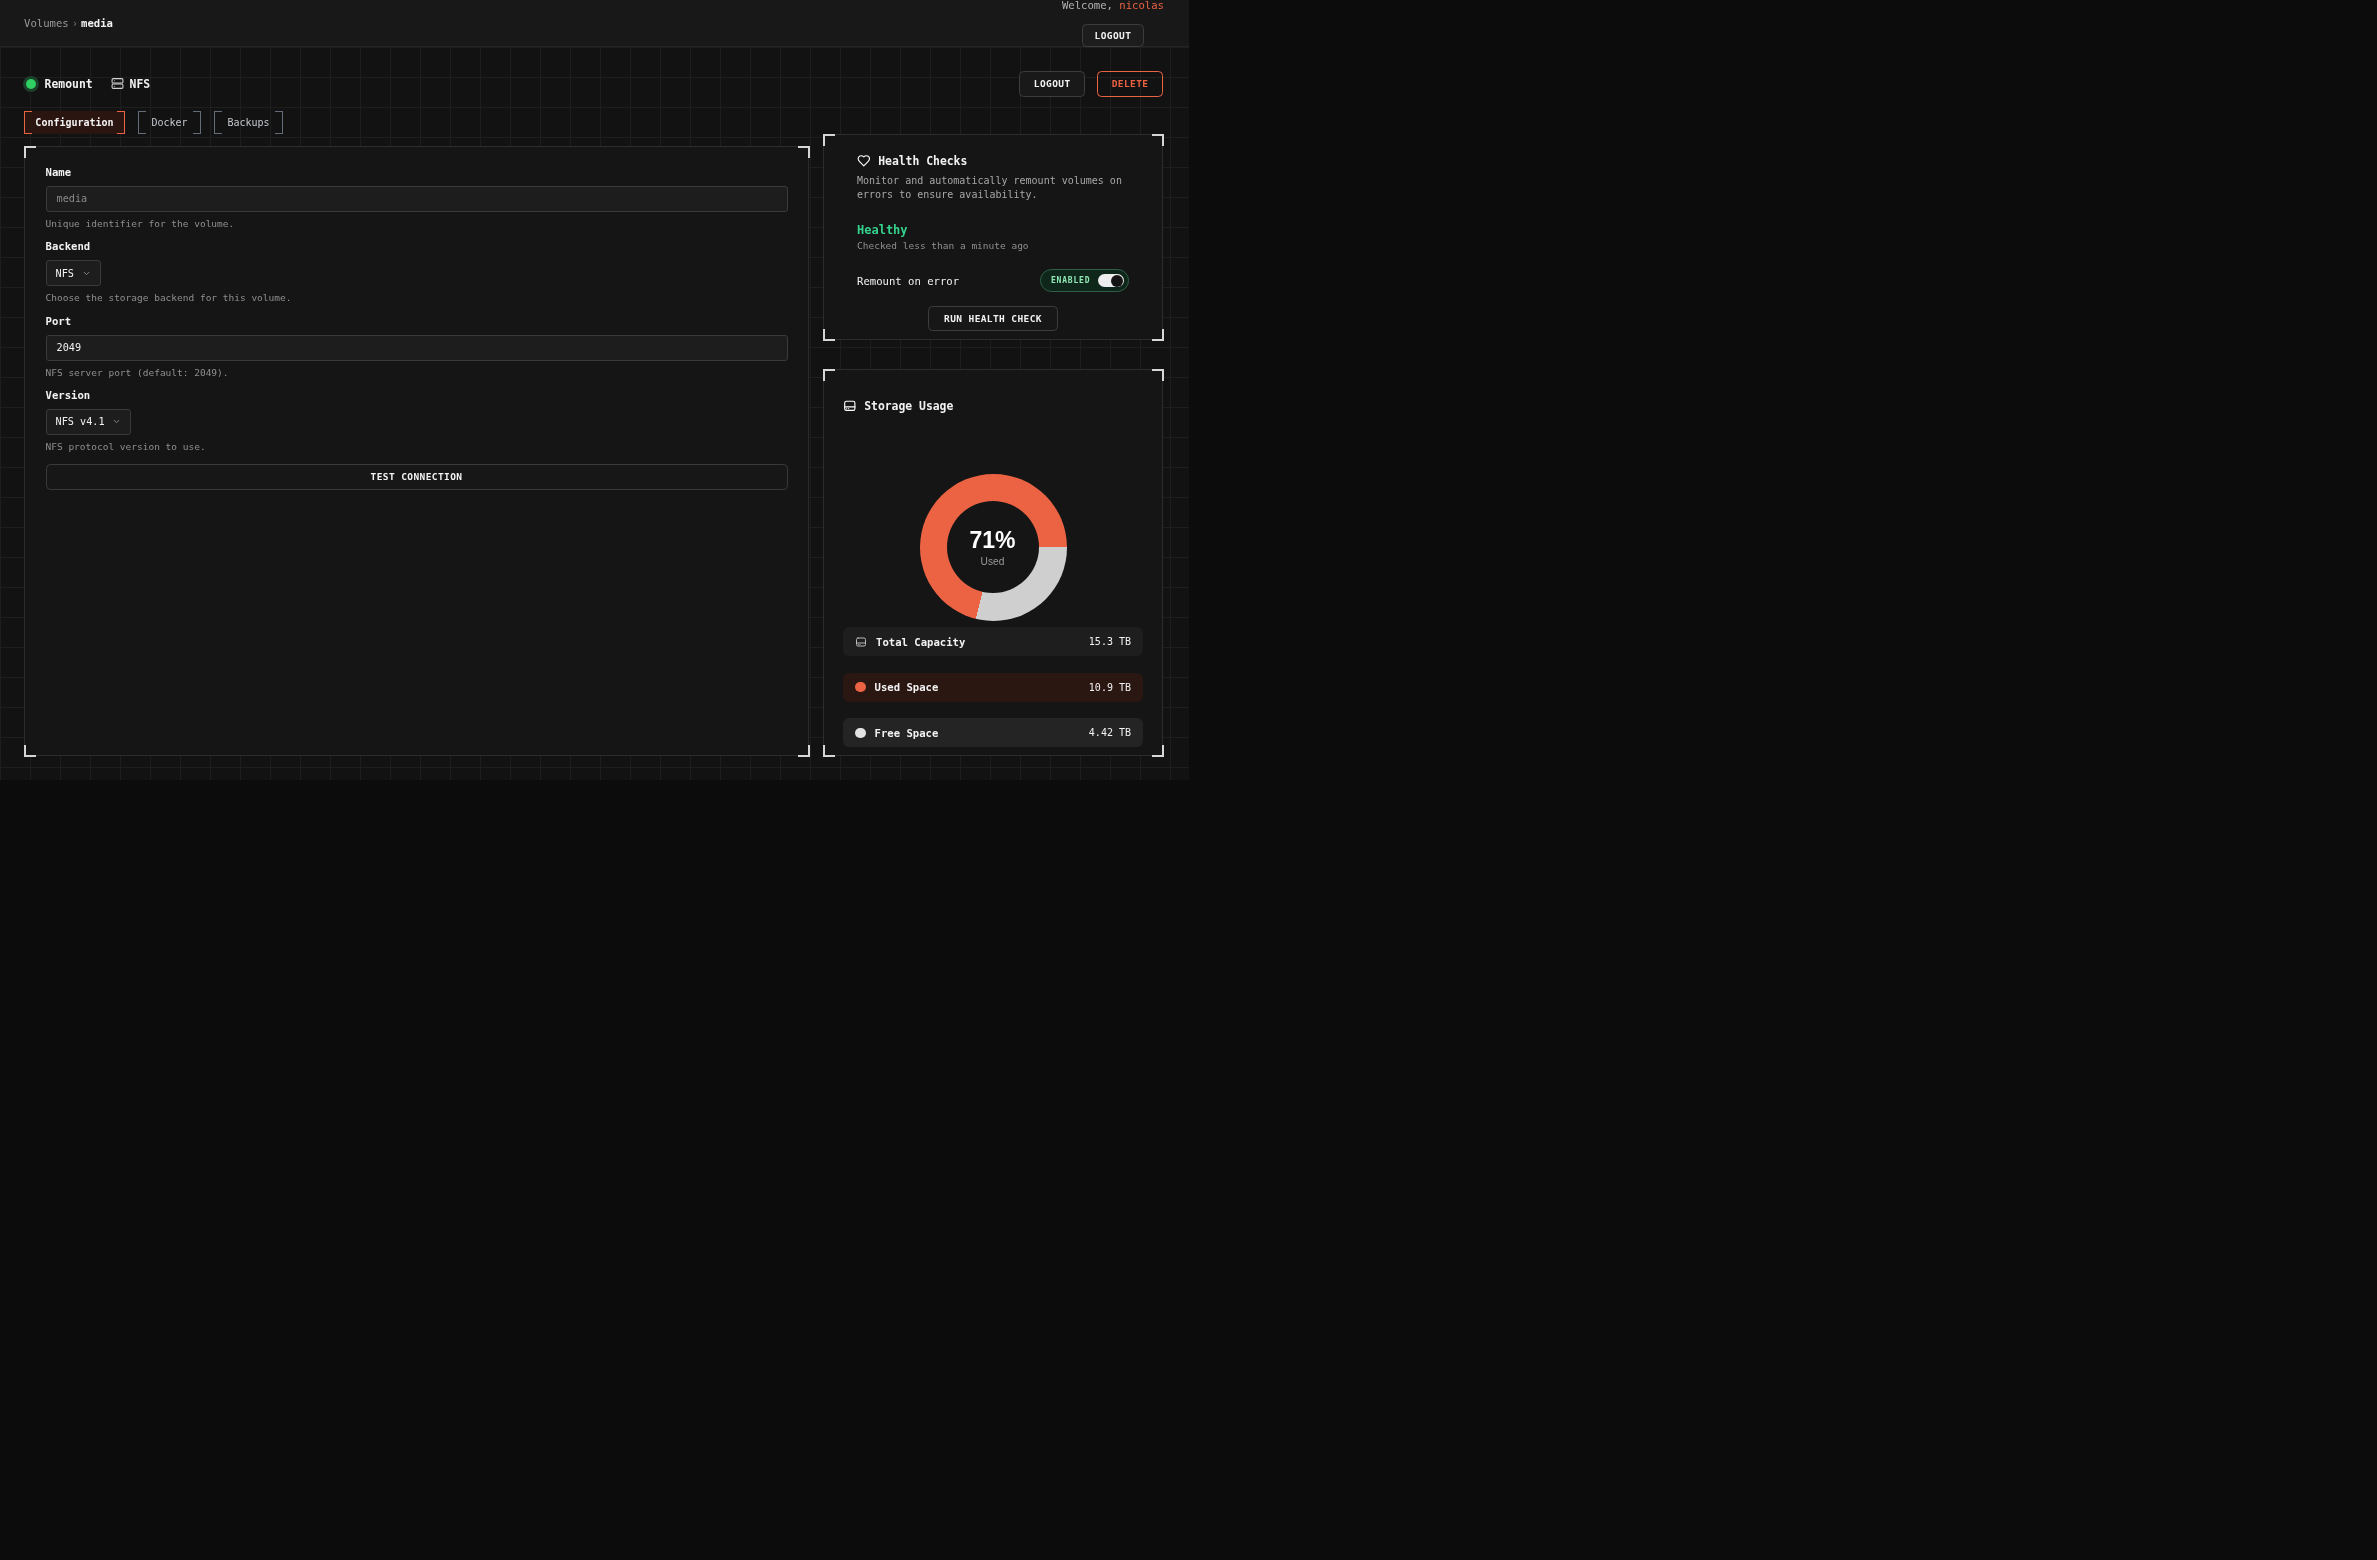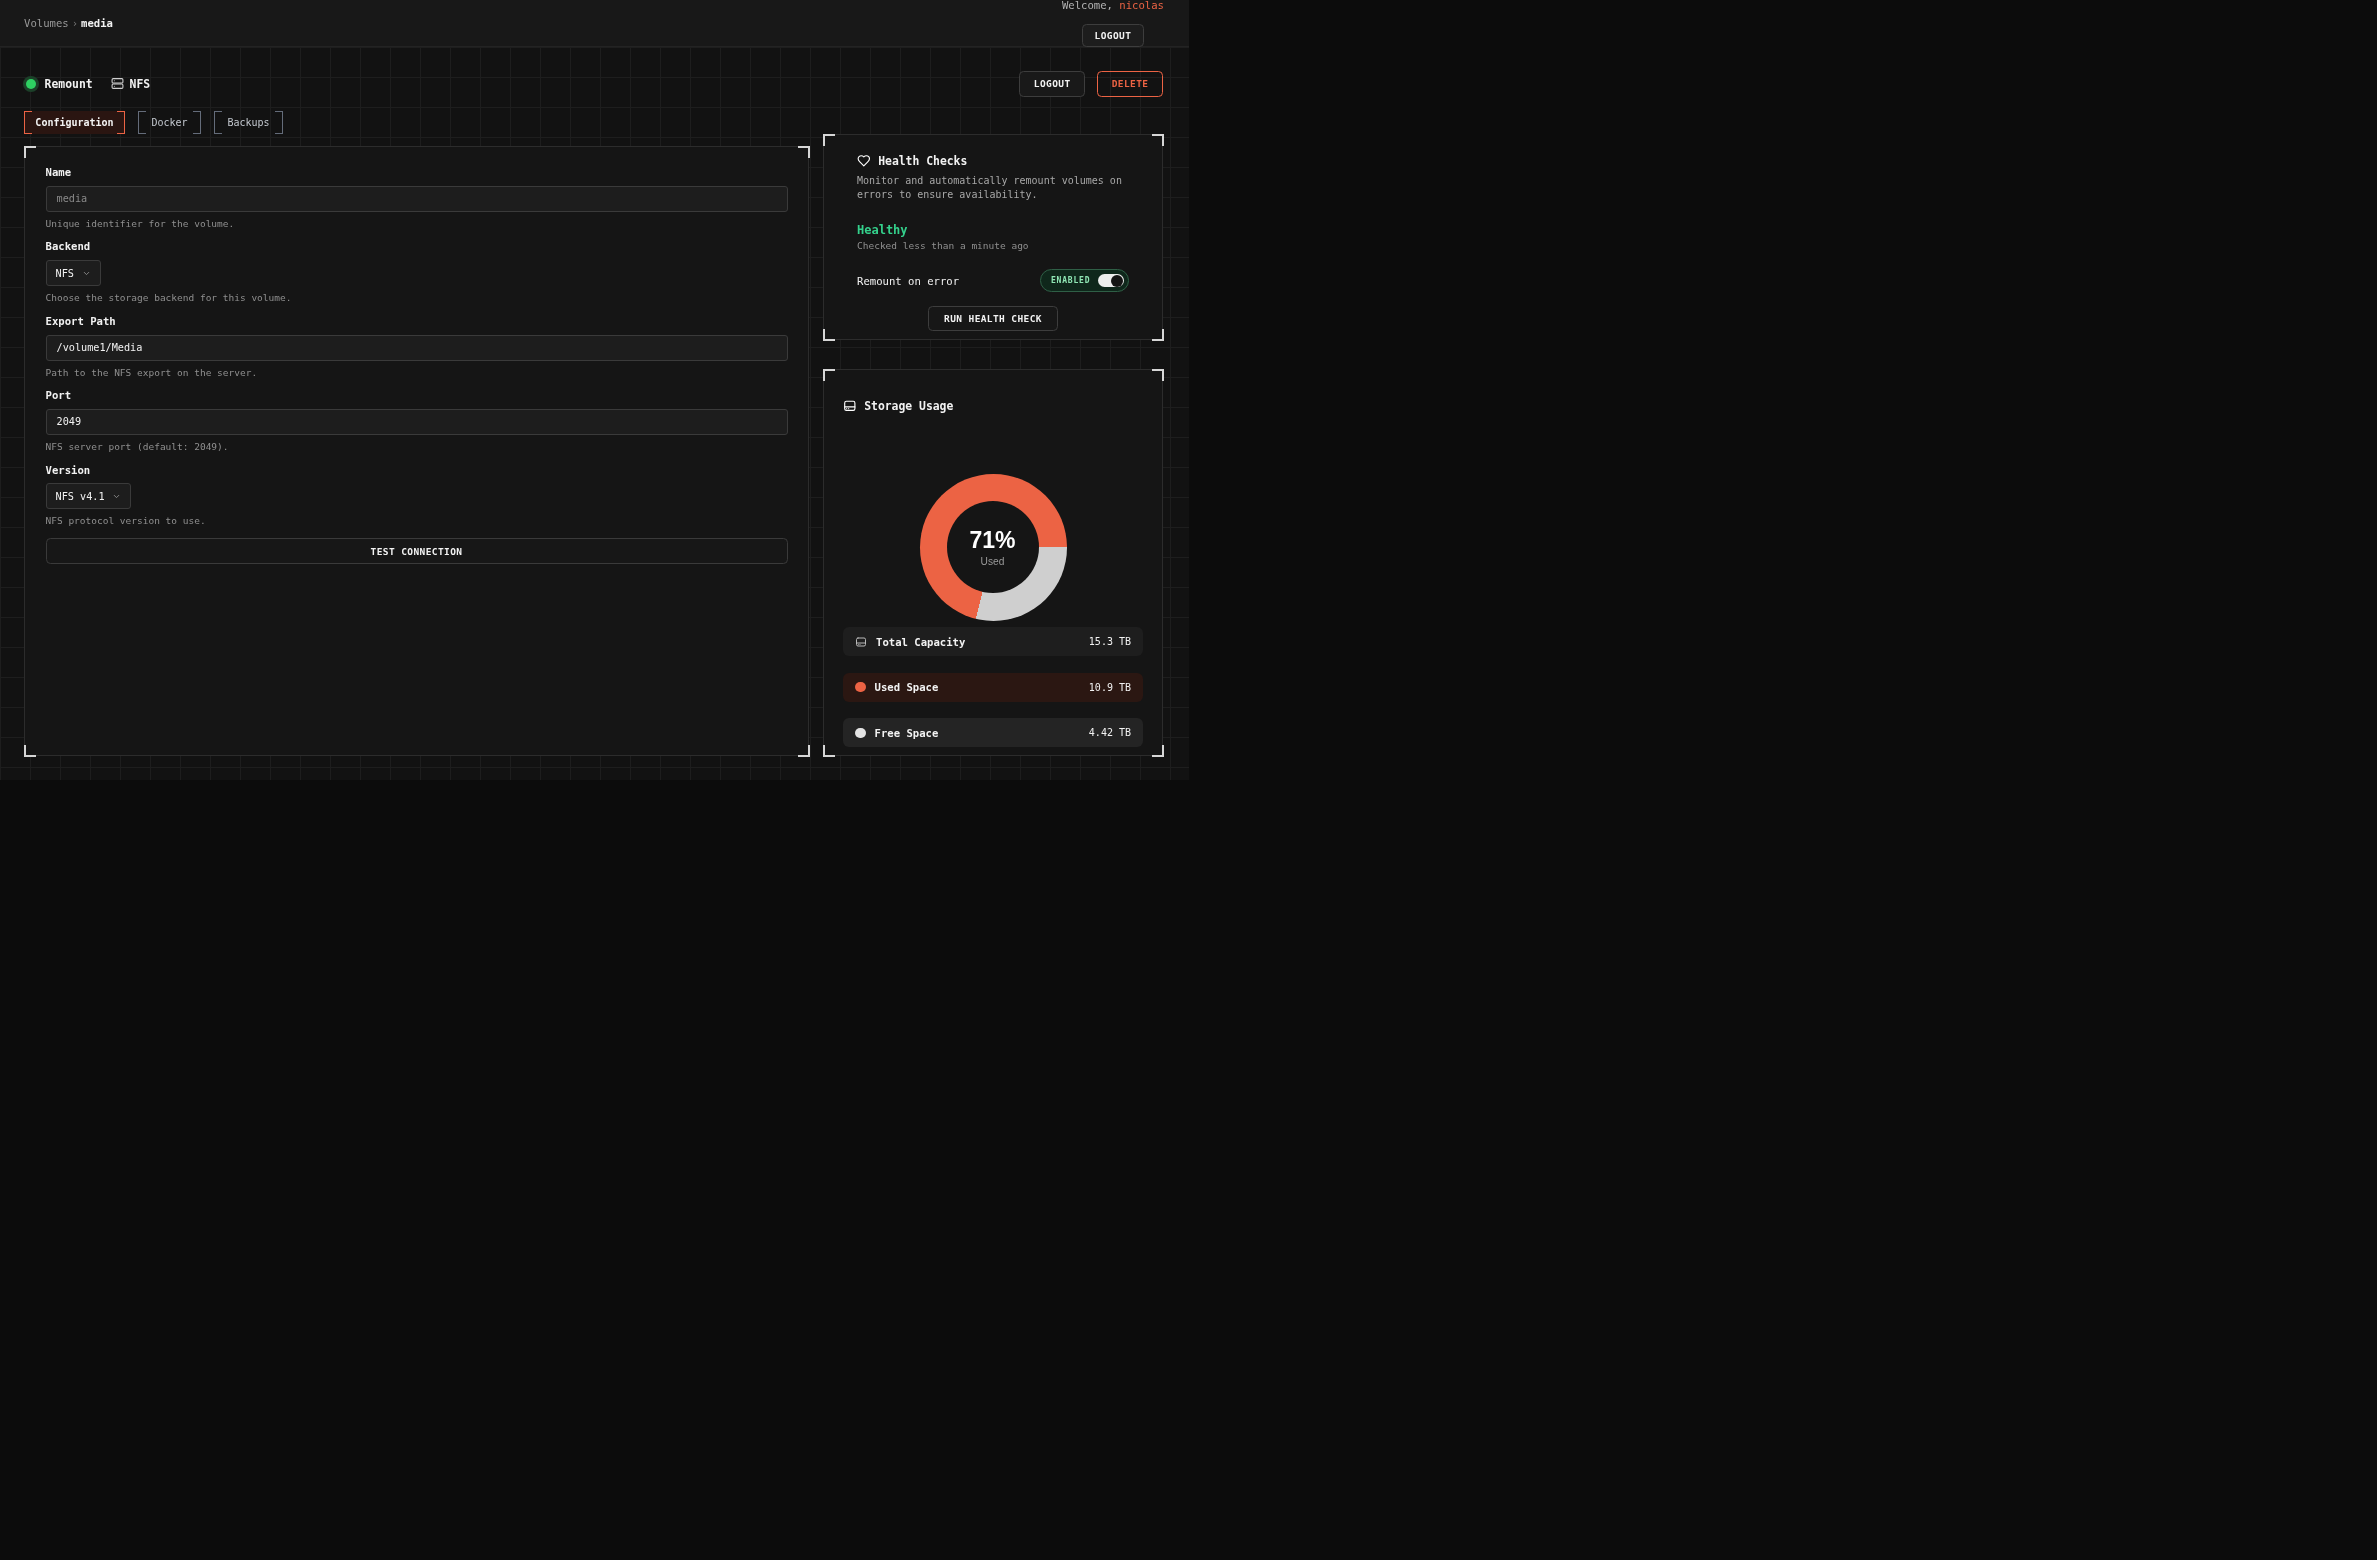--- a/index.html
+++ b/index.html
@@ -183,25 +183,20 @@
           <span class="chev">
             <svg width="9" height="9" viewBox="0 0 24 24" fill="none" stroke="currentColor" stroke-width="2.5" stroke-linecap="round" stroke-linejoin="round">
                 <polyline points="6 9 12 15 18 9"></polyline>
               </svg>
           </span>
         </div>
         <div class="help">Choose the storage backend for this volume.</div>
       </div>
 
 
-      <div class="field">
-        <label class="field-label">Export Path</label>
-        <input class="text-input" value="/volume1/Media" style="">
-        <div class="help">Path to the NFS export on the server.</div>
-      </div>
 
       <div class="field">
         <label class="field-label">Port</label>
         <input class="text-input" value="2049" style="">
         <div class="help">NFS server port (default: 2049).</div>
       </div>
 
       <div class="field">
         <label class="field-label">Version</label>
         <div class="select">

